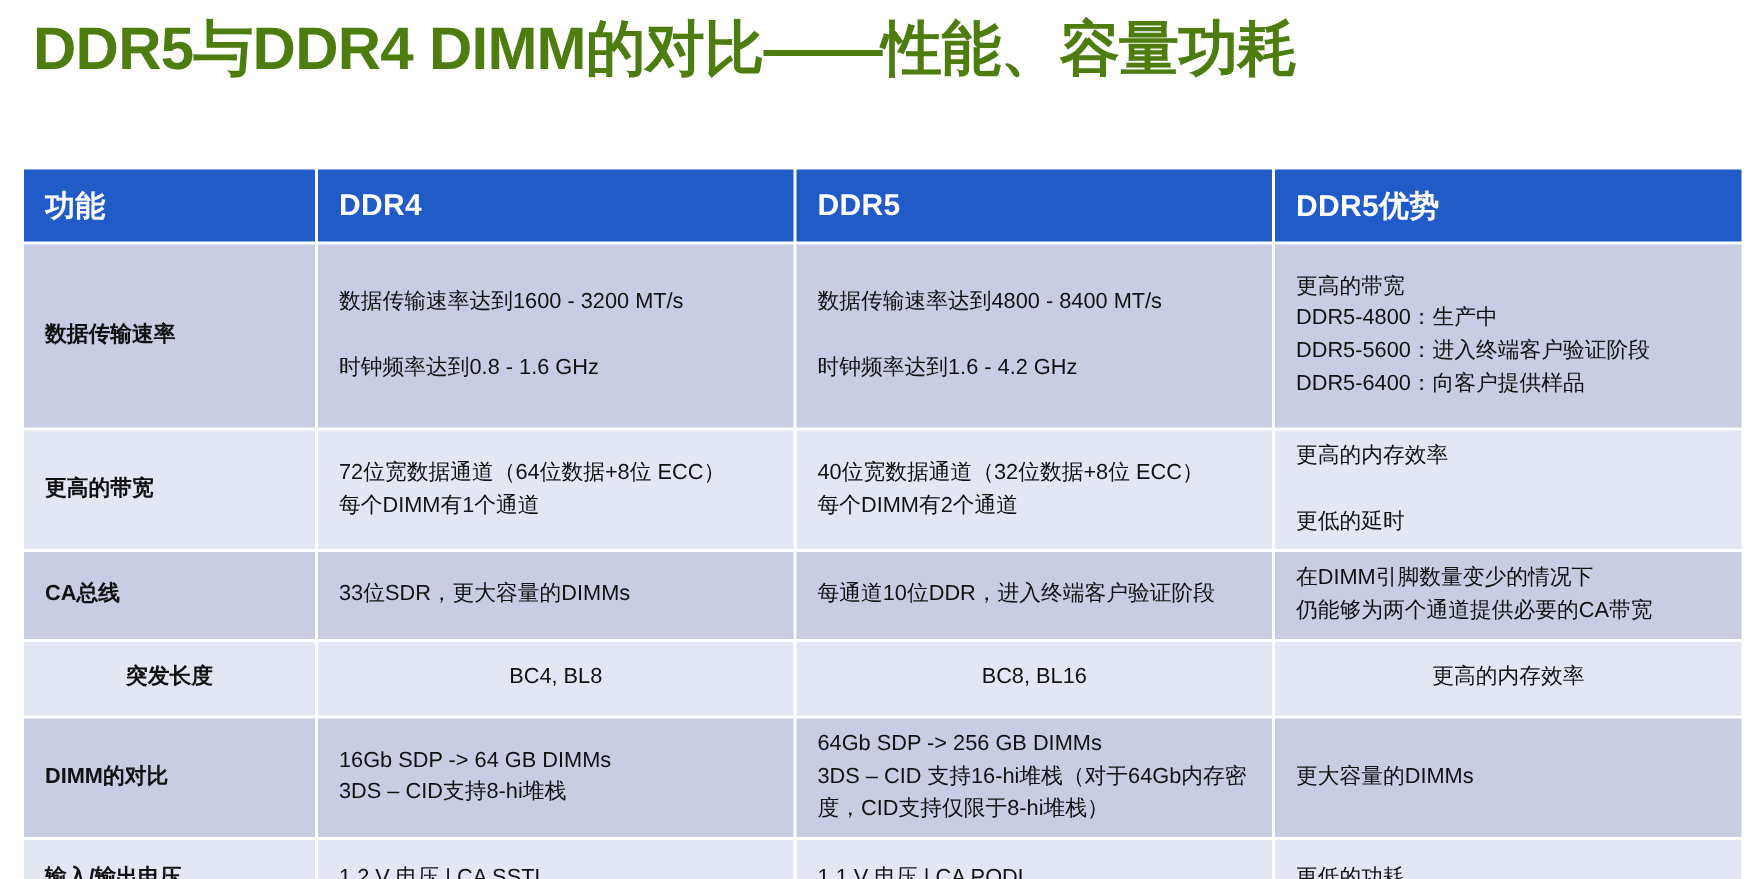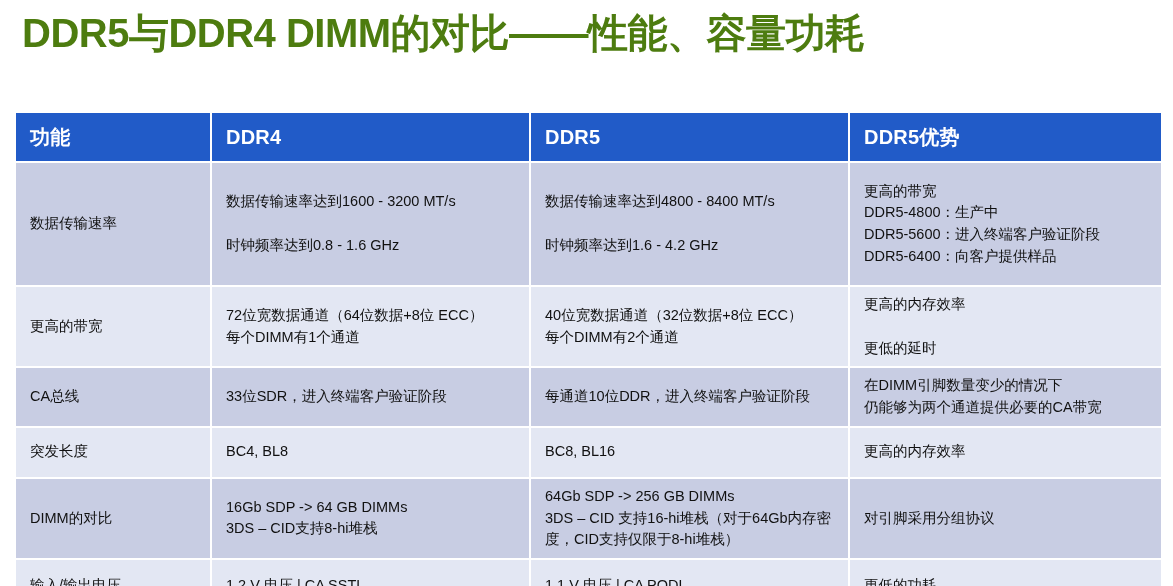--- a/index.html
+++ b/index.html
@@ -76,27 +76,27 @@
     vertical-align: middle;
     padding: 7px 14px;
     box-sizing: border-box;
     line-height: 1.5;
     white-space: pre-line;
   }
 
   tr.shade-a td { background: #c8cde3; }
   tr.shade-b td { background: #e3e7f3; }
 
-  td.label { font-size: 14.5px; }
+  td.label { font-size: 14.5px; font-weight: bold; }
 
   
   tr.r1 td { height: 122px; }
   tr.r2 td { height: 61px; }
   tr.r3 td { height: 55px; }
-  tr.r4 td { height: 49px; }
+  tr.r4 td { height: 49px; text-align: center; }
   tr.r5 td { height: 67px; }
   tr.r6 td { height: 51px; }
 </style>
 </head>
 <body>
 
 <div class="slide">
 
   <div class="slide-title">DDR5与DDR4 DIMM的对比——性能、容量功耗</div>
 
@@ -138,40 +138,40 @@
 每个DIMM有1个通道</td>
           <td>40位宽数据通道（32位数据+8位 ECC）
 每个DIMM有2个通道</td>
           <td>更高的内存效率
 
 更低的延时</td>
         </tr>
 
         <tr class="shade-a r3">
           <td class="label">CA总线</td>
-          <td>33位SDR，进入终端客户验证阶段</td>
+          <td>33位SDR，更大容量的DIMMs</td>
           <td>每通道10位DDR，进入终端客户验证阶段</td>
           <td>在DIMM引脚数量变少的情况下
 仍能够为两个通道提供必要的CA带宽</td>
         </tr>
 
         <tr class="shade-b r4">
           <td class="label">突发长度</td>
           <td>BC4, BL8</td>
           <td>BC8, BL16</td>
           <td>更高的内存效率</td>
         </tr>
 
         <tr class="shade-a r5">
           <td class="label">DIMM的对比</td>
           <td>16Gb SDP -&gt; 64 GB DIMMs
 3DS – CID支持8-hi堆栈</td>
           <td>64Gb SDP -&gt; 256 GB DIMMs
 3DS – CID 支持16-hi堆栈（对于64Gb内存密度，CID支持仅限于8-hi堆栈）</td>
-          <td>对引脚采用分组协议</td>
+          <td>更大容量的DIMMs</td>
         </tr>
 
         <tr class="shade-b r6">
           <td class="label">输入/输出电压</td>
           <td>1.2 V 电压  |  CA SSTL</td>
           <td>1.1 V 电压  |  CA PODL</td>
           <td>更低的功耗</td>
         </tr>
 
       </tbody>

